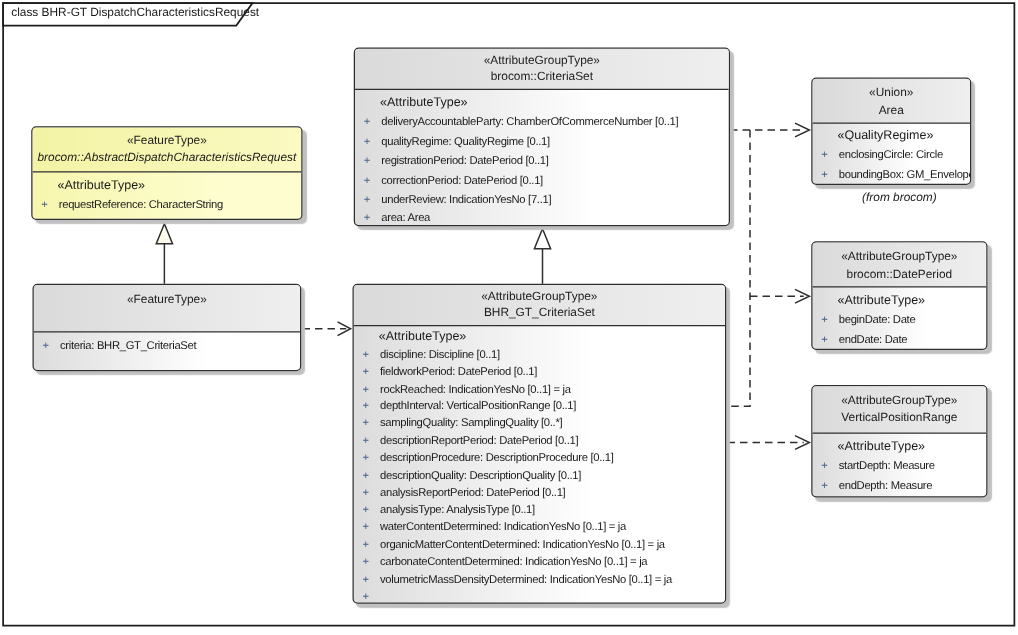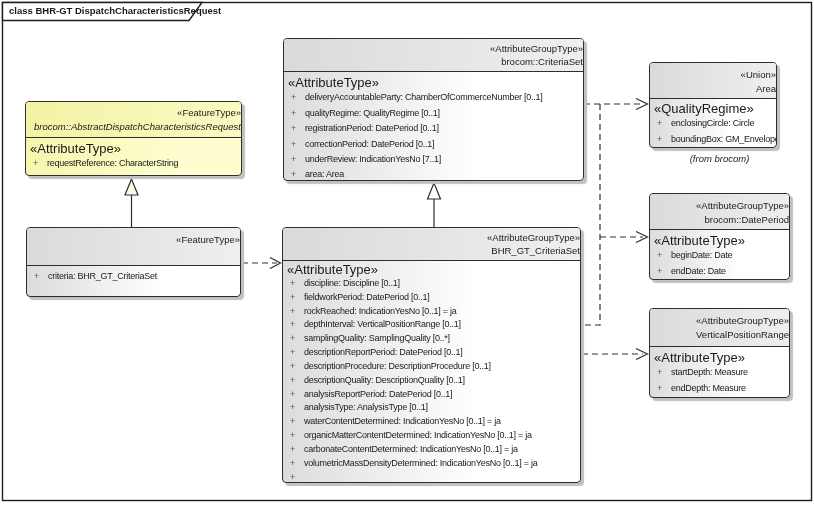--- a/index.html
+++ b/index.html
@@ -3,37 +3,37 @@
 <meta charset="utf-8">
 <style>
   html,body { margin:0; padding:0; background:#ffffff; }
   .canvas {
     position:relative; width:814px; height:508px; background:#ffffff;
     font-family:"Liberation Sans","DejaVu Sans",sans-serif; color:#1a1a1a;
     overflow:hidden;
   }
   svg.layer { position:absolute; left:0; top:0; width:814px; height:508px; }
   .frame-title {
-    position:absolute; left:9px; top:5px; font-size:9.5px; font-weight:bold;
+    position:absolute; left:9px; top:5px; font-size:9.5px; font-weight:normal;
     white-space:nowrap;
   }
   .uml-class {
     position:absolute; border:1px solid #2e2e2e; border-radius:4px;
     box-shadow:3px 3px 1px #c0c0c0; box-sizing:border-box; overflow:hidden;
   }
   .uml-class.grey   { background:linear-gradient(to right,#dcdcdc,#ffffff 65%); }
   .uml-class.yellow { background:linear-gradient(to right,#f6f6ae,#fdfdcf 70%); }
-  .hdr { border-bottom:1px solid #2e2e2e; text-align:right; box-sizing:border-box; }
+  .hdr { border-bottom:1px solid #2e2e2e; text-align:center; box-sizing:border-box; }
   .uml-class.grey   .hdr { background:linear-gradient(to right,#dadada,#efefef); }
   .uml-class.yellow .hdr { background:linear-gradient(to right,#f3f3a5,#fafac2); }
   .stereo { font-size:9.5px; line-height:13.5px; }
   .cname  { font-size:9.5px; line-height:13.5px; font-weight:normal; }
   .cname.abstract-name { font-style:italic; }
   .body { box-sizing:border-box; }
-  .sect { font-size:13px; padding-left:4px; white-space:nowrap; }
+  .sect { font-size:10px; padding-left:20px; white-space:nowrap; }
   .attr { position:relative; padding-left:21px; font-size:9px; letter-spacing:-0.25px; white-space:nowrap; }
   .attr .vis { position:absolute; left:7px; top:0; color:#44608c; letter-spacing:0; }
   
   .rows-15 .sect,.rows-15 .attr { line-height:15.4px; }
   .rows-14 .sect,.rows-14 .attr { line-height:14px; }
   .rows-tight .sect,.rows-tight .attr { line-height:13.85px; }
   .pad-hdr-4 { padding-top:4px; }  .pad-hdr-3 { padding-top:2.5px; }
   .pad-hdr-5 { padding-top:5px; }
   .pad-body-3 { padding-top:3px; } .pad-body-2 { padding-top:2px; }
   .note-text {

